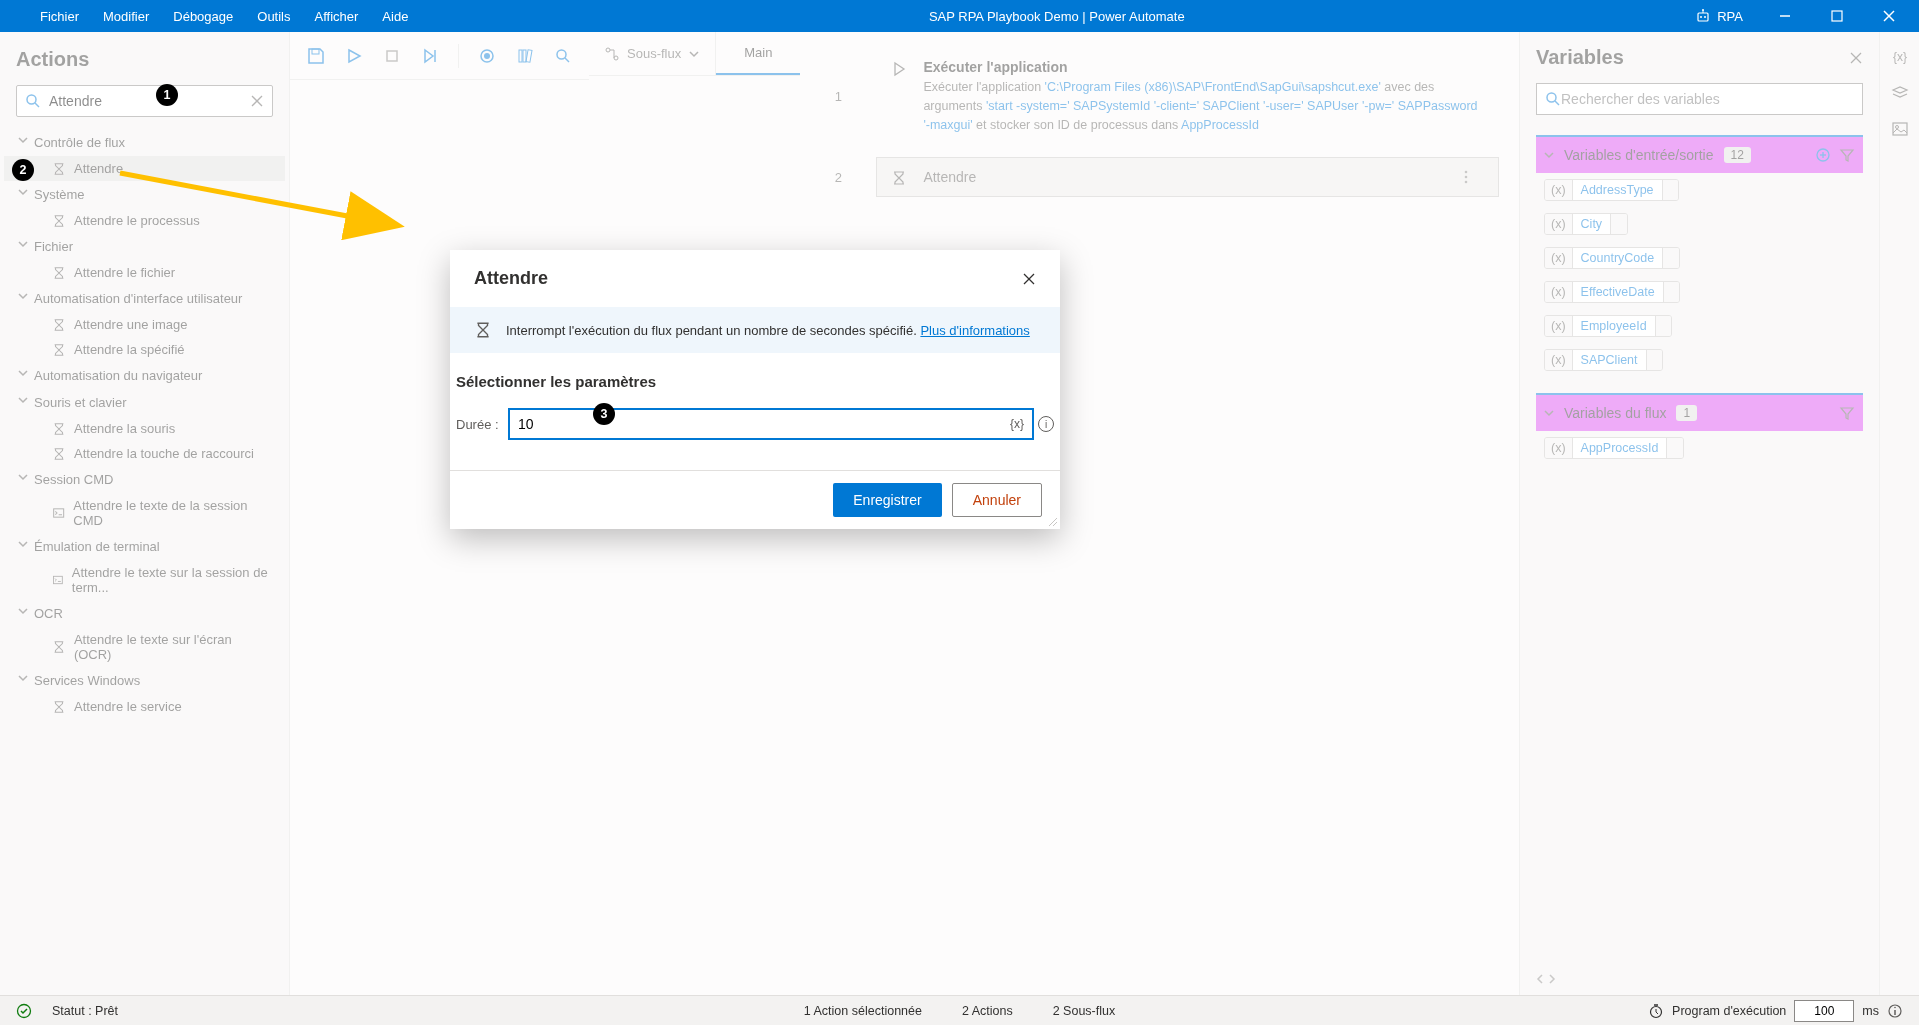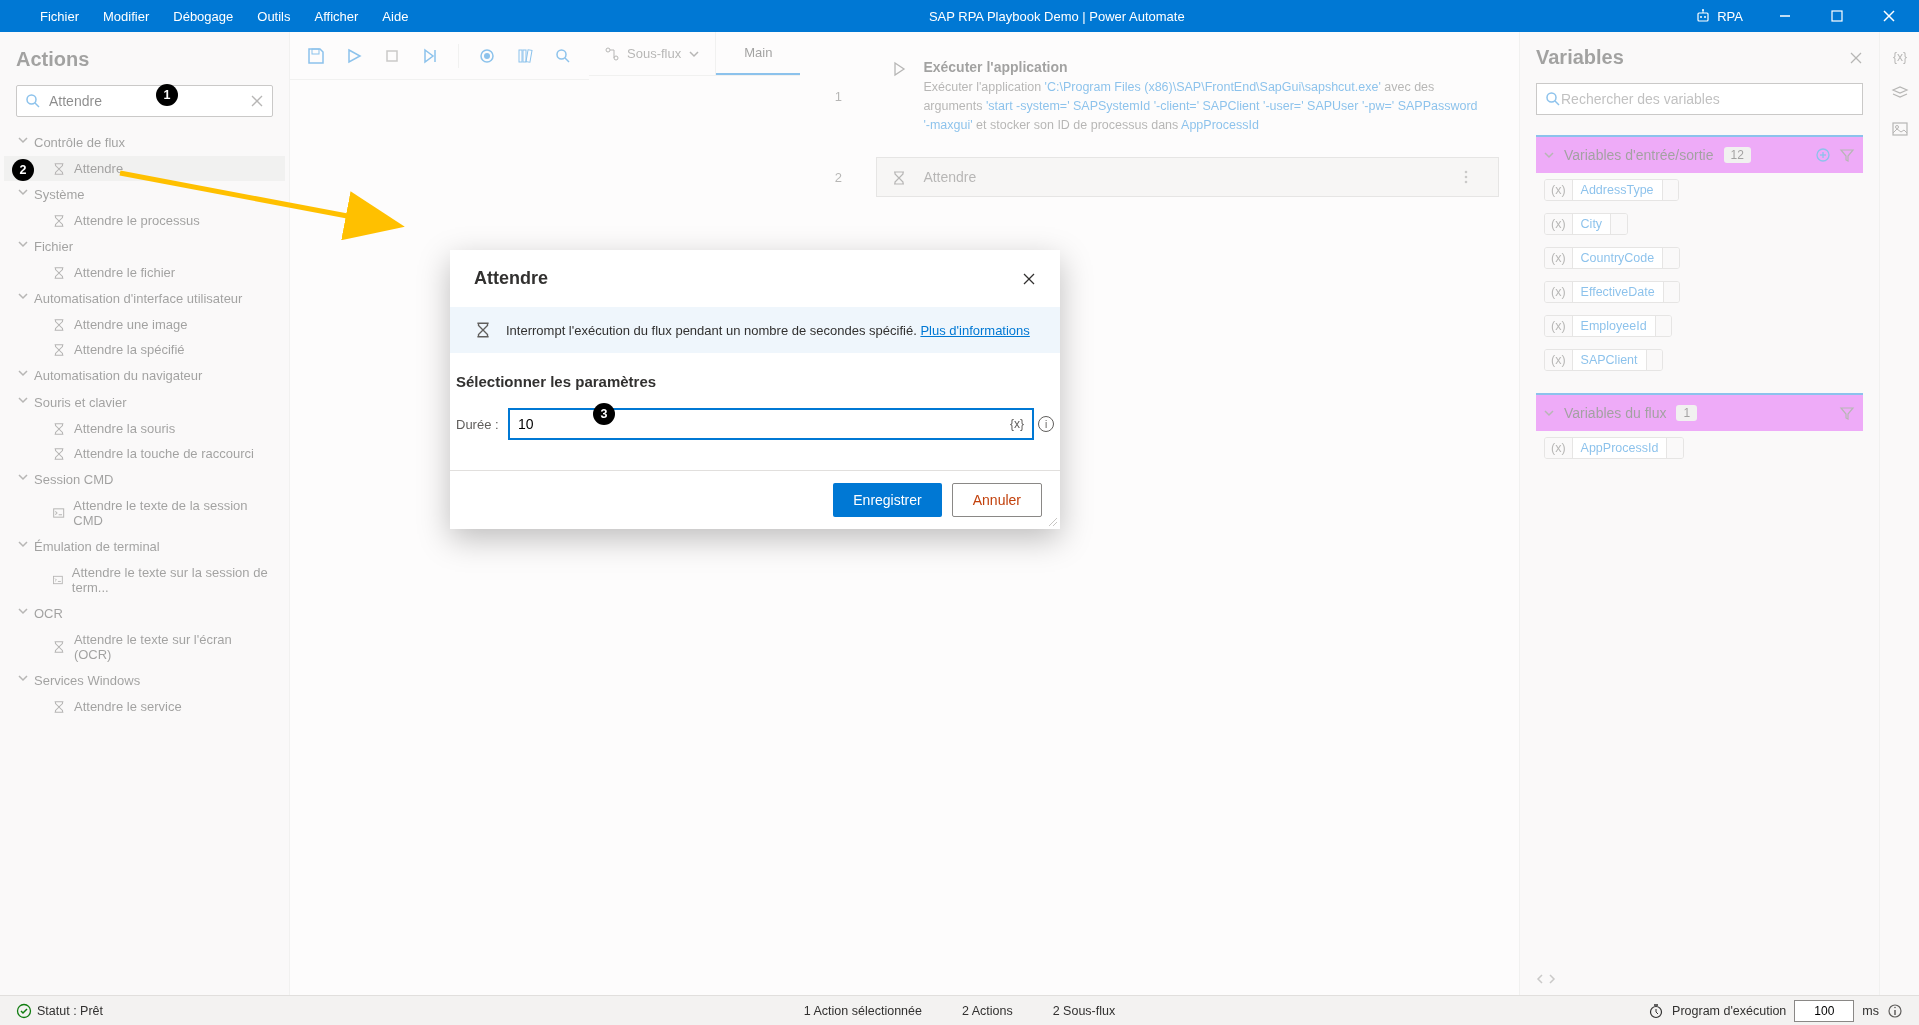--- a/index.html
+++ b/index.html
@@ -71,21 +71,21 @@
 .var-chip-row { padding: 6px 24px; }
 .var-chip { display: inline-flex; align-items: center; border: 1px solid #c8c6c4; border-radius: 3px; font-size: 12.5px; overflow: hidden; }
 .var-chip .vx { background: #f3f2f1; border-right: 1px solid #c8c6c4; padding: 3px 6px; color: #605e5c; }
 .var-chip .vname { padding: 3px 8px; color: #0078d4; background: #fff; }
 .var-chip .vend { background: #f3f2f1; border-left: 1px solid #c8c6c4; padding: 3px 6px; }
 
 .right-rail { width: 40px; border-left: 1px solid #e1dfdd; display: flex; flex-direction: column; align-items: center; padding-top: 16px; gap: 18px; color: #605e5c; }
 
 
 .statusbar { position: absolute; bottom: 0; left: 0; right: 0; height: 30px; background: #f3f2f1; border-top: 1px solid #e1dfdd; display: flex; align-items: center; padding: 0 16px; font-size: 12.5px; color: #323130; gap: 40px; }
-.statusbar .status-item { display: flex; align-items: center; gap: 5px; }
+.statusbar .status-item { display: flex; align-items: center; gap: 20px; }
 .statusbar .center-group { position: absolute; left: 50%; transform: translateX(-50%); display: flex; gap: 40px; }
 .statusbar .delay-group { margin-left: auto; display: flex; align-items: center; gap: 8px; }
 .delay-input { width: 60px; height: 22px; border: 1px solid #8a8886; text-align: center; font-size: 12px; }
 
 
 .overlay { position: absolute; top: 32px; left: 0; right: 0; bottom: 30px; background: rgba(255,255,255,0.55); z-index: 10; }
 .modal { position: absolute; top: 250px; left: 450px; width: 610px; background: #fff; box-shadow: 0 10px 30px rgba(0,0,0,0.25); z-index: 20; }
 .modal-header { padding: 18px 24px; display: flex; align-items: center; }
 .modal-header h3 { font-size: 18px; font-weight: 600; color: #323130; }
 .modal-header .close { margin-left: auto; cursor: pointer; }

